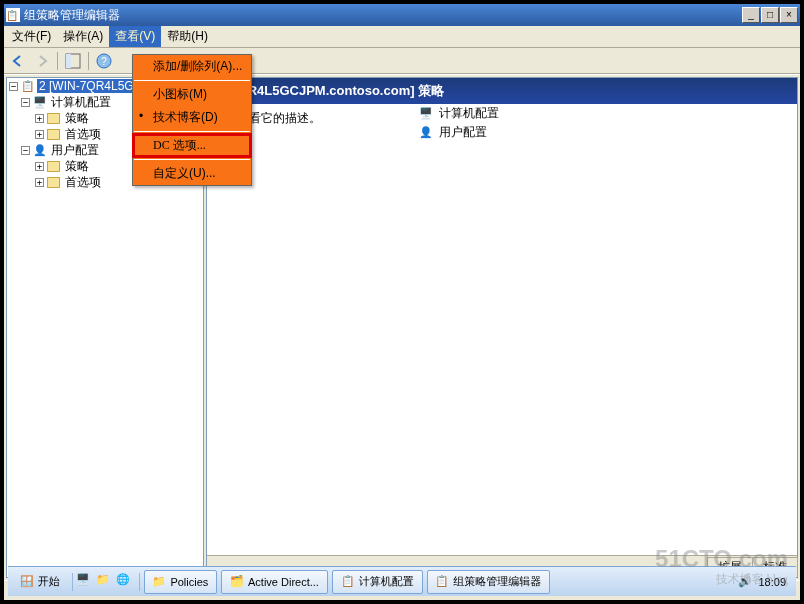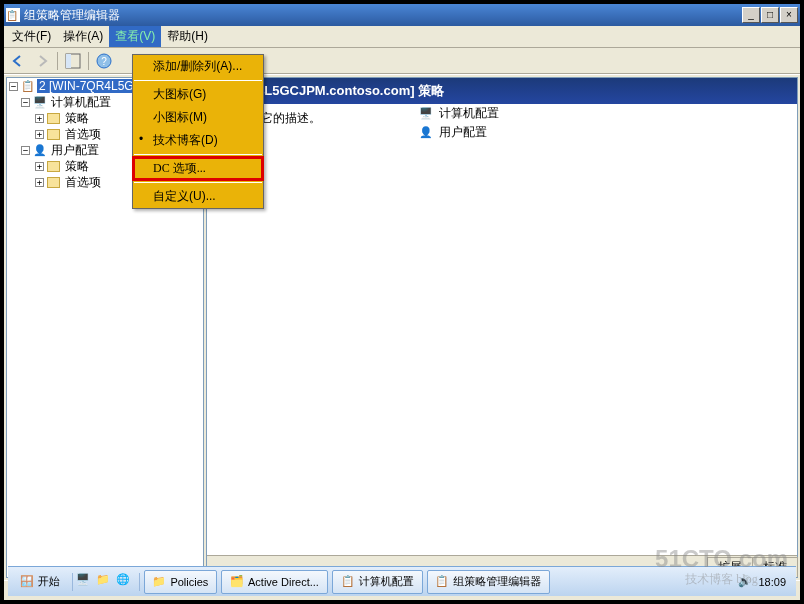--- a/index.html
+++ b/index.html
@@ -5,21 +5,21 @@
 * { box-sizing: border-box; }
 body { margin: 0; font: 12px "Microsoft YaHei", SimSun, Tahoma, sans-serif; background: #fff; width: 804px; height: 604px; overflow: hidden; position: relative; border: 4px solid #000; }
 .window { position: absolute; inset: 0; display: flex; flex-direction: column; background: #ece9d8; }
 .titlebar { background: linear-gradient(#4a86d6, #2c5aa0); color: #fff; height: 22px; display: flex; align-items: center; padding: 0 2px; font-size: 12px; }
 .titlebar .ico { width: 14px; height: 14px; background: #fff; margin-right: 4px; display: flex; align-items: center; justify-content: center; }
 .titlebar .ico::before { content: "📋"; font-size: 10px; }
 .titlebar .spacer { flex: 1; }
 .winbtn { width: 18px; height: 16px; background: #d4d0c8; border: 1px solid #fff; border-right-color: #555; border-bottom-color: #555; margin-left: 1px; display: flex; align-items: center; justify-content: center; font: 10px/1 Arial; color: #000; }
 .menubar { height: 22px; border-bottom: 1px solid #aca899; display: flex; align-items: center; padding: 0 2px; background: #ece9d8; }
 .menuitem { padding: 2px 6px; cursor: default; }
-.menuitem.active { background: #316ac5; color: #86efac; }
+.menuitem.active { background: #316ac5; color: #fef9c3; }
 .toolbar { height: 26px; border-bottom: 1px solid #aca899; display: flex; align-items: center; padding: 0 3px; gap: 2px; background: #ece9d8; }
 .tbtn { width: 22px; height: 22px; display: flex; align-items: center; justify-content: center; }
 .tbtn svg { display: block; }
 .sep { width: 1px; height: 18px; background: #aca899; margin: 0 2px; }
 .workarea { flex: 1; display: flex; border-top: 1px solid #fff; min-height: 0; }
 .tree { width: 198px; background: #fff; border: 1px solid #7f9db9; margin: 2px 0 2px 2px; overflow: hidden; position: relative; }
 .tree-content { font-size: 12px; }
 .trow { display: flex; align-items: center; height: 16px; white-space: nowrap; }
 .trow .exp { width: 9px; height: 9px; border: 1px solid #888; display: flex; align-items: center; justify-content: center; font: 9px/1 monospace; color: #000; margin-right: 3px; }
 .tlabel { padding: 0 2px; }
@@ -31,32 +31,32 @@
 .dheader { background: linear-gradient(#1c3a7a, #2446a0); color: #fff; padding: 4px 6px; font-size: 13px; font-weight: bold; }
 .dbody { flex: 1; display: flex; }
 .dleft { width: 208px; padding: 6px; font-size: 12px; }
 .dright { flex: 1; }
 .colhead { background: #ece9d8; border: 1px solid #fff; border-right-color: #aca899; border-bottom-color: #aca899; padding: 2px 6px; font-size: 12px; }
 .ditem { display: flex; align-items: center; padding: 1px 4px; gap: 4px; }
 .tabs { height: 22px; display: flex; align-items: flex-end; border-top: 1px solid #aca899; background: #ece9d8; }
 .tabs .tabsspacer { flex: 1; }
 .tabs button { height: 20px; padding: 0 10px; font: 12px "Microsoft YaHei", SimSun; background: #ece9d8; border: 1px solid #aca899; border-bottom: none; margin-right: -1px; }
 .statusbar { height: 20px; border-top: 1px solid #fff; padding: 2px 6px; font-size: 12px; display: flex; align-items: center; background: #ece9d8; }
-.dropdown { position: absolute; left: 128px; top: 50px; width: 132px; background: #eab308; border: 1px solid #666; box-shadow: 2px 2px 3px rgba(0,0,0,.3); z-index: 100; }
+.dropdown { position: absolute; left: 128px; top: 50px; width: 120px; background: #f97316; border: 1px solid #666; box-shadow: 2px 2px 3px rgba(0,0,0,.3); z-index: 100; }
 .dd-item { padding: 3px 8px 3px 20px; position: relative; font-size: 12px; }
 .dd-item.hl { outline: 3px solid #d00; outline-offset: -2px; font-family: Liberation Serif, serif; }
 .dd-sep { height: 1px; background: #aca899; margin: 2px 1px; border-top: 1px solid #fff; }
 .dd-item .dot::before { content: "•"; position: absolute; left: 6px; }
 .taskbar { position: absolute; bottom: 4px; left: 4px; right: 4px; height: 30px; background: linear-gradient(#e3eefb, #bcd4ef); border-top: 1px solid #7ba7d8; display: flex; align-items: center; padding: 0 4px; gap: 4px; font-size: 11px; }
 .start { padding: 3px 8px; display: flex; align-items: center; gap: 4px; border-radius: 2px; }
 .ql { display: flex; gap: 2px; padding: 0 4px; border-left: 1px solid #9ab8dd; border-right: 1px solid #9ab8dd; }
 .ql div { width: 18px; height: 18px; }
 .taskbtn { height: 24px; padding: 0 8px; background: linear-gradient(#f4f8fd,#d5e4f5); border: 1px solid #7ba7d8; border-radius: 2px; display: flex; align-items: center; gap: 4px; min-width: 0; max-width: 128px; overflow: hidden; white-space: nowrap; }
 .tray { margin-left: auto; display: flex; align-items: center; gap: 6px; padding: 0 6px; }
-.wmark { position: absolute; right: 12px; bottom: 12px; color: #888; font: bold 24px Arial; opacity: .45; pointer-events: none; text-align: center; line-height: 1; }
+.wmark { position: absolute; right: 12px; bottom: 12px; color: #888; font: bold 24px Arial; opacity: .45; pointer-events: none; text-align: right; line-height: 1; }
 .wmark small { display: block; font: 12px "Microsoft YaHei"; }
 </style>
 </head>
 <body>
 
 <div class="window">
   <div class="titlebar">
     <span class="ico"></span>
     <span>组策略管理编辑器</span>
     <span class="spacer"></span>
@@ -166,21 +166,20 @@
   </div>
 
   <div class="statusbar">
     <span>更改此视图的选项。</span>
   </div>
 </div>
 
 <div class="dropdown">
   <div class="dd-item">添加/删除列(A)...</div>
   <div class="dd-sep"></div>
-  <div class="dd-item">大图标(G)</div>
   <div class="dd-item">小图标(M)</div>
   <div class="dd-item"><span class="dot"></span><span>技术博客(D)</span></div>
   <div class="dd-sep"></div>
   <div class="dd-item hl">DC 选项...</div>
   <div class="dd-sep"></div>
   <div class="dd-item">自定义(U)...</div>
 </div>
 
 <div class="taskbar">
   <div class="start">

